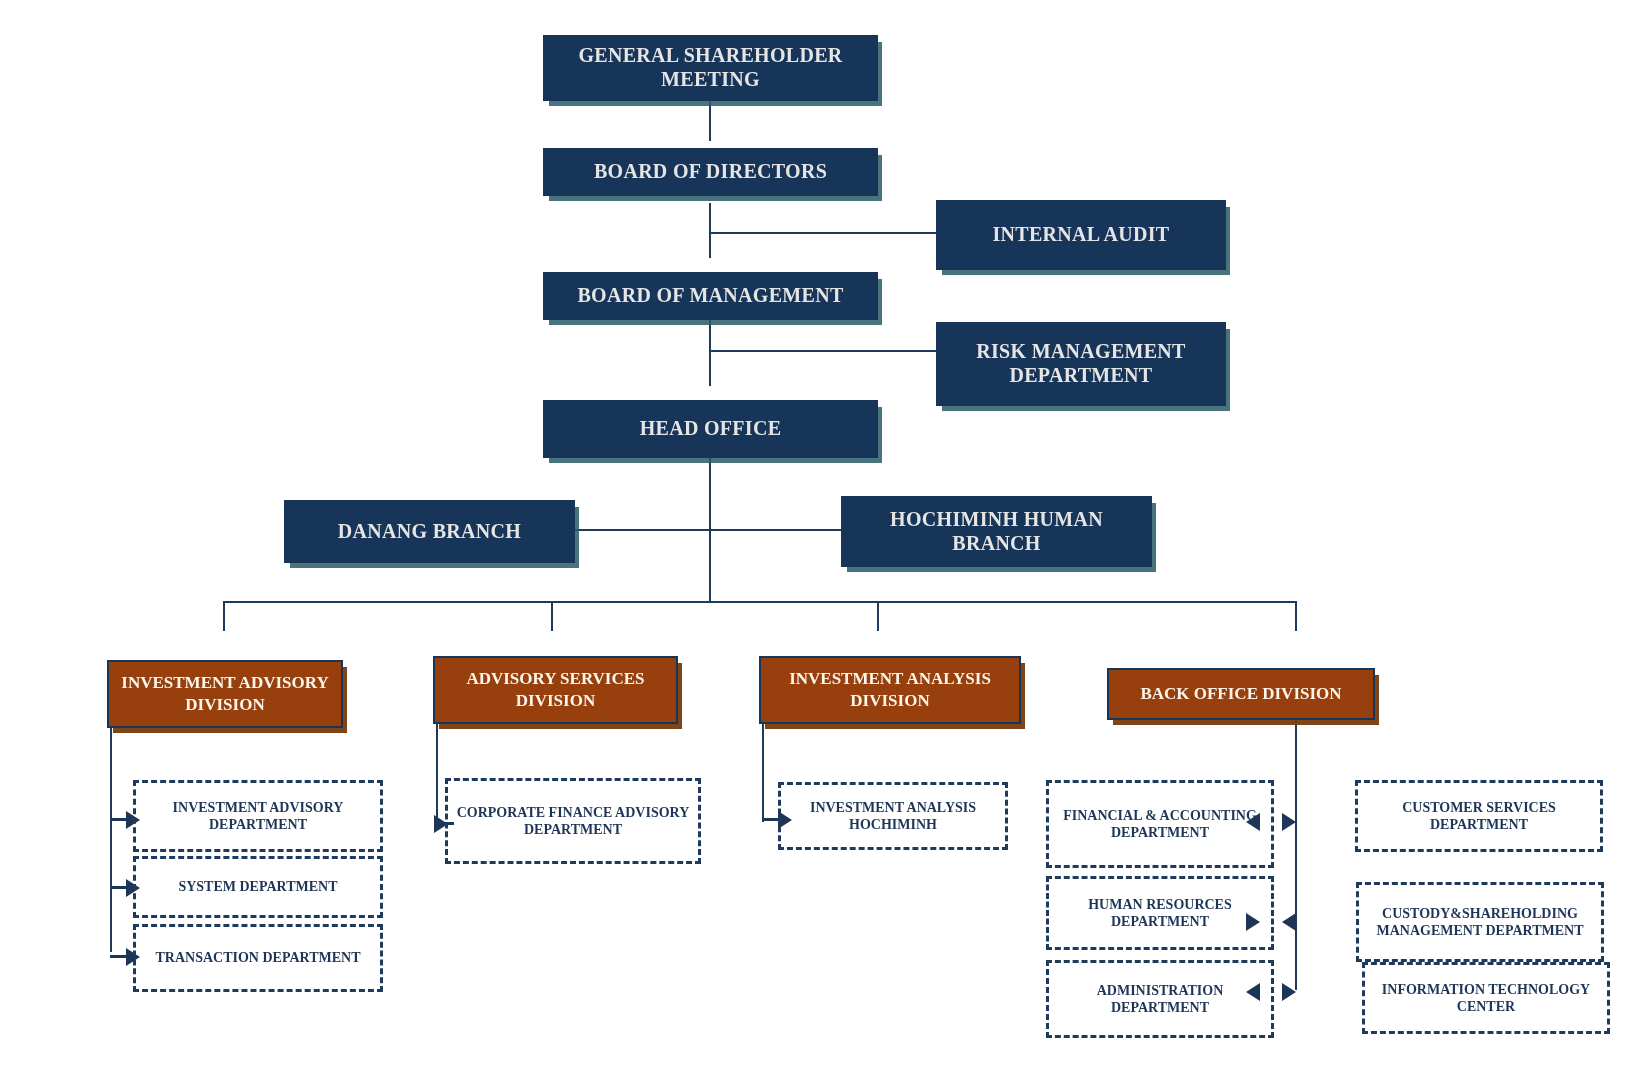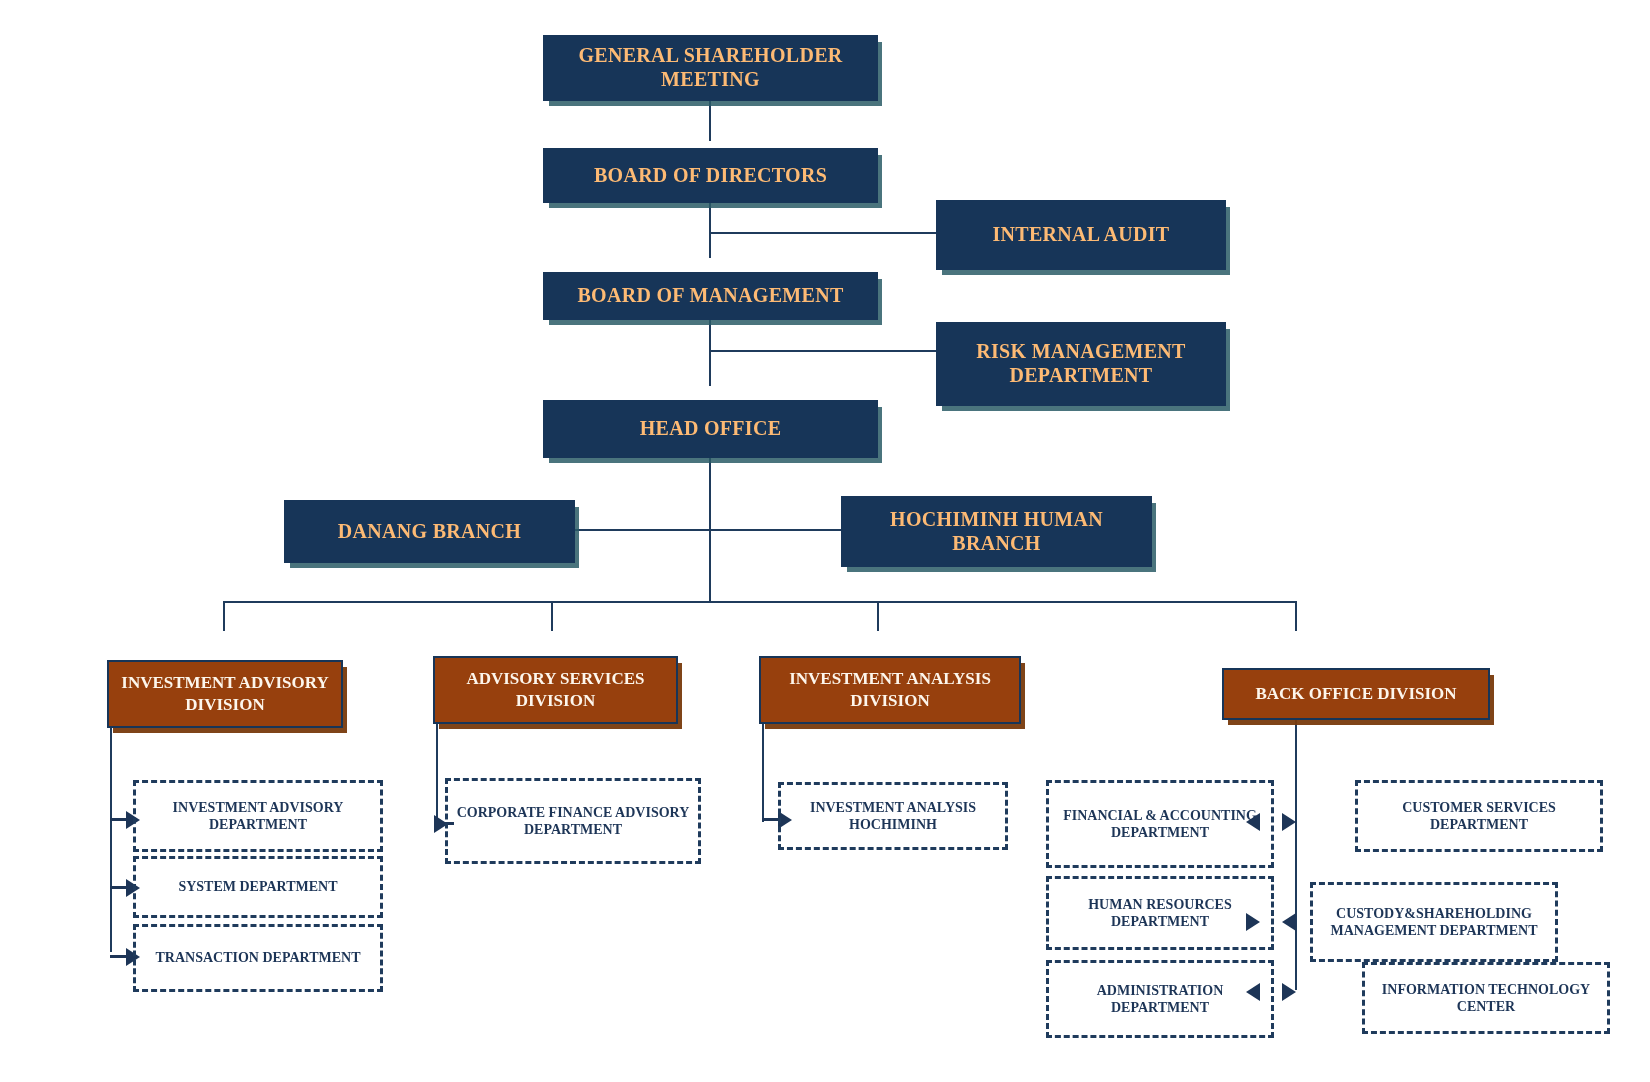--- a/index.html
+++ b/index.html
@@ -23,21 +23,21 @@
     position: absolute;
     background: #1f3b5c;
   }
   .line-v { width: 2px; }
   .line-h { height: 2px; }
 
   
   .navy-box {
     position: absolute;
     background: #173558;
-    color: #fdba74;
+    color: #e5e5e5;
     display: flex;
     align-items: center;
     justify-content: center;
     text-align: center;
     font-weight: bold;
     letter-spacing: .3px;
     line-height: 1.18;
     box-shadow: 5px 6px 0 -1px rgba(42,92,102,0.85);
     box-sizing: border-box;
     padding: 2px 8px;
@@ -125,21 +125,21 @@
 
   <div class="line-v" style="left:110px; top:694px; height:258px;"></div>
   <div class="line-v" style="left:436px; top:694px; height:128px;"></div>
   <div class="line-v" style="left:762px; top:694px; height:128px;"></div>
   <div class="line-v" style="left:1295px; top:694px; height:296px;"></div>
 
   <div class="navy-box" style="left:543px; top:35px; width:335px; height:66px; font-size:20px;">
     <span>GENERAL SHAREHOLDER MEETING</span>
   </div>
 
-  <div class="navy-box" style="left:543px; top:148px; width:335px; height:55px; font-size:20px;">
+  <div class="navy-box" style="left:543px; top:148px; width:335px; height:48px; font-size:20px;">
     <span>BOARD OF DIRECTORS</span>
   </div>
 
   <div class="navy-box" style="left:936px; top:200px; width:290px; height:70px; font-size:20px;text-align:center;">
     <span>INTERNAL AUDIT</span>
   </div>
 
   <div class="navy-box" style="left:543px; top:272px; width:335px; height:48px; font-size:20px;">
     <span>BOARD OF MANAGEMENT</span>
   </div>
@@ -165,21 +165,21 @@
   </div>
 
   <div class="brown-box" style="left:433px; top:656px; width:245px; height:68px; font-size:17px;">
     <span>ADVISORY SERVICES DIVISION</span>
   </div>
 
   <div class="brown-box" style="left:759px; top:656px; width:262px; height:68px; font-size:17px;">
     <span>INVESTMENT ANALYSIS DIVISION</span>
   </div>
 
-  <div class="brown-box" style="left:1222px; top:668px; width:268px; height:52px; font-size:17px;">
+  <div class="brown-box" style="left:1107px; top:668px; width:268px; height:52px; font-size:17px;">
     <span>BACK OFFICE DIVISION</span>
   </div>
 
   <div class="arrow-stem" style="left:110px; top:818px; width:18px;"></div>
   <div class="arrow arrow-right" style="left:126px; top:811px;"></div>
   <div class="dash-box" style="left:133px; top:780px; width:250px; height:72px; font-size:14px;">
     <span>INVESTMENT ADVISORY DEPARTMENT</span>
   </div>
 
   <div class="arrow-stem" style="left:110px; top:886px; width:18px;"></div>
@@ -219,21 +219,21 @@
   </div>
 
   <div class="arrow arrow-left" style="left:1246px; top:813px;"></div>
   <div class="arrow arrow-right" style="left:1282px; top:813px;"></div>
   <div class="dash-box" style="left:1355px; top:780px; width:248px; height:72px; font-size:14px;">
     <span>CUSTOMER SERVICES DEPARTMENT</span>
   </div>
 
   <div class="arrow arrow-right" style="left:1246px; top:913px;"></div>
   <div class="arrow arrow-left" style="left:1282px; top:913px;"></div>
-  <div class="dash-box" style="left:1310px; top:882px; width:248px; height:80px; font-size:14px;">
+  <div class="dash-box" style="left:1356px; top:882px; width:248px; height:80px; font-size:14px;">
     <span>CUSTODY&amp;SHAREHOLDING MANAGEMENT DEPARTMENT</span>
   </div>
 
   <div class="arrow arrow-left" style="left:1246px; top:983px;"></div>
   <div class="arrow arrow-right" style="left:1282px; top:983px;"></div>
   <div class="dash-box" style="left:1362px; top:962px; width:248px; height:72px; font-size:14px;">
     <span>INFORMATION TECHNOLOGY CENTER</span>
   </div>
 
 </div>

